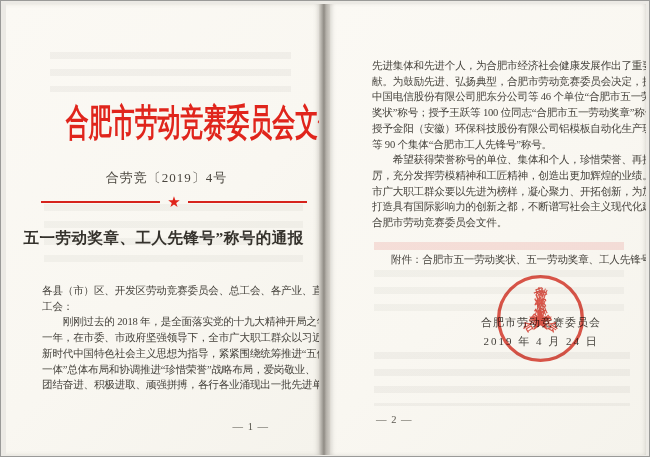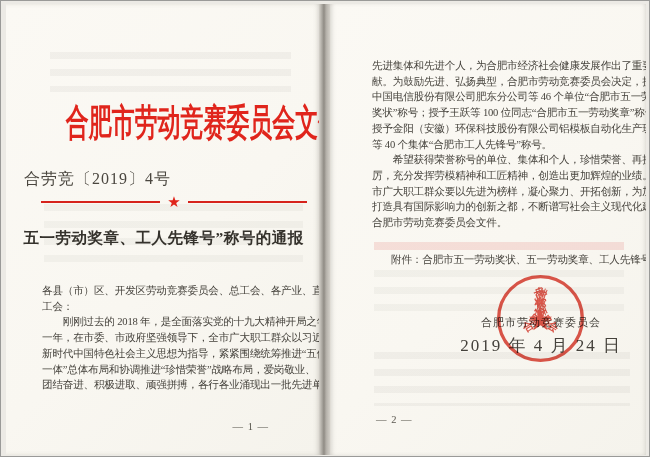--- a/index.html
+++ b/index.html
@@ -34,22 +34,22 @@
   }
 
   
   .red-header {
     position:absolute; top:92px; left:0; width:100%; height:54px;
     line-height:54px; text-align:center; white-space:nowrap;
     font-size:37px; font-weight:900; color:#e0251c;
     transform:scaleX(.62); letter-spacing:0;
   }
   .doc-number {
-    position:absolute; top:165px; left:18px; width:100%;
-    font-size:16px; color:#4a463f; letter-spacing:1px;
+    position:absolute; top:165px; left:3px; width:100%;
+    text-align:center; font-size:13px; color:#4a463f; letter-spacing:1px;
   }
   .red-rule {
     position:absolute; top:190px; left:35px; right:14px; height:16px;
     display:flex; align-items:center;
   }
   .red-rule .rule-line { flex:1; height:2px; background:#d6231c; }
   .red-rule .rule-star { color:#e0251c; font-size:15px; padding:0 7px; line-height:14px; }
   .doc-title {
     position:absolute; top:222px; left:0; width:100%;
     text-align:center; font-size:15.5px; font-weight:bold;
@@ -72,21 +72,21 @@
     position:absolute; top:249px; left:42px; width:266px;
     font-size:10.6px; color:#45423c; letter-spacing:-.2px;
     text-indent:1.8em; white-space:nowrap;
   }
   .sig-name {
     position:absolute; top:311px; left:125px; width:172px;
     text-align:center; font-size:11px; color:#45423c; letter-spacing:1px;
   }
   .sig-date {
     position:absolute; top:330px; left:125px; width:172px;
-    text-align:center; font-size:17px; color:#45423c; letter-spacing:2px;
+    text-align:center; font-size:11px; color:#45423c; letter-spacing:2px;
   }
   .seal {
     position:absolute; top:268px; left:164px; width:93px; height:93px;
     opacity:.85; mix-blend-mode:multiply;
   }
 </style>
 </head>
 <body>
 
 <div class="scan">
@@ -128,21 +128,21 @@
     <div class="bleed pink" style="top:238px;left:44px;right:22px;height:14px"></div>
     <div class="bleed" style="top:266px;left:44px;right:22px;height:44px;opacity:.5"></div>
     <div class="bleed" style="top:348px;left:44px;right:16px;height:54px;opacity:.55"></div>
 
     <div class="body-block body-right">
         <div class="body-line">先进集体和先进个人，为合肥市经济社会健康发展作出了重要贡</div>
         <div class="body-line">献。为鼓励先进、弘扬典型，合肥市劳动竞赛委员会决定，授予</div>
         <div class="body-line">中国电信股份有限公司肥东分公司等 46 个单位“合肥市五一劳动</div>
         <div class="body-line">奖状”称号；授予王跃等 100 位同志“合肥市五一劳动奖章”称号；</div>
         <div class="body-line">授予金阳（安徽）环保科技股份有限公司铝模板自动化生产班组</div>
-        <div class="body-line">等 40 个集体“合肥市工人先锋号”称号。</div>
+        <div class="body-line">等 90 个集体“合肥市工人先锋号”称号。</div>
         <div class="body-line">　　希望获得荣誉称号的单位、集体和个人，珍惜荣誉、再接再</div>
         <div class="body-line">厉，充分发挥劳模精神和工匠精神，创造出更加辉煌的业绩。全</div>
         <div class="body-line">市广大职工群众要以先进为榜样，凝心聚力、开拓创新，为加快</div>
         <div class="body-line">打造具有国际影响力的创新之都，不断谱写社会主义现代化建设</div>
         <div class="body-line">合肥市劳动竞赛委员会文件。</div>
       </div>
 
     <div class="attachment">附件：合肥市五一劳动奖状、五一劳动奖章、工人先锋号名单</div>
 
     <div class="sig-name">合肥市劳动竞赛委员会</div>

